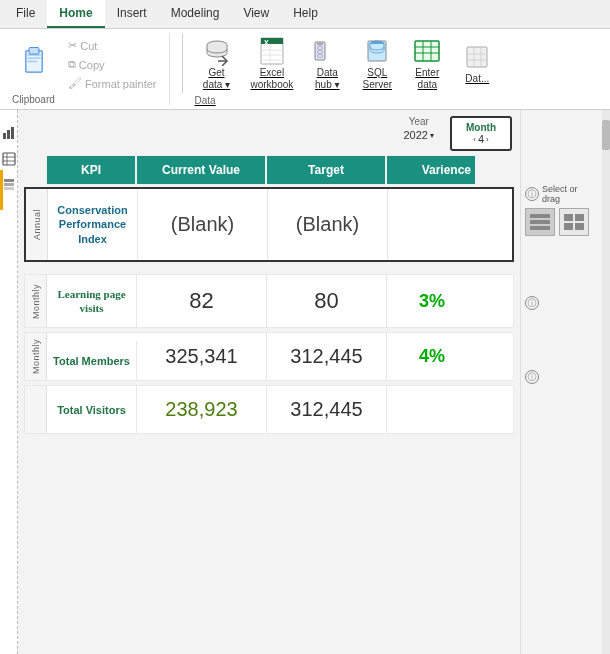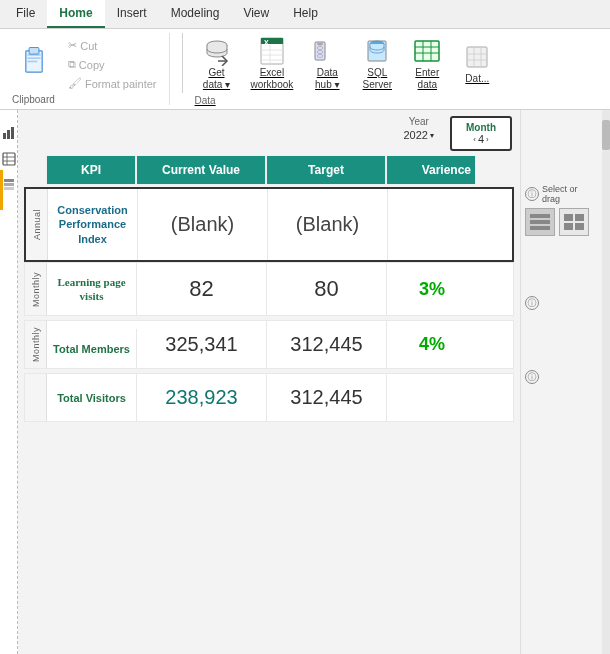--- a/index.html
+++ b/index.html
@@ -226,21 +226,21 @@
     <div style="padding: 0 6px; flex:1;">
 
       <div style="display:grid; grid-template-columns: 22px 90px 130px 120px 90px; margin-bottom:2px;">
         <div></div>
         <div style="background:#1a9080; color:#fff; font-weight:600; text-align:center; padding:7px 4px; font-size:12px; border:1px solid #eee;">KPI</div>
         <div style="background:#1a9080; color:#fff; font-weight:600; text-align:center; padding:7px 4px; font-size:12px; border:1px solid #eee;">Current Value</div>
         <div style="background:#1a9080; color:#fff; font-weight:600; text-align:center; padding:7px 4px; font-size:12px; border:1px solid #eee;">Target</div>
         <div style="background:#1a9080; color:#fff; font-weight:600; text-align:right; padding:7px 4px; font-size:12px; border:1px solid #eee;">Varience</div>
       </div>
 
-      <div style="border:2px solid #333; background:#fff; margin-bottom:0; display:grid; grid-template-columns:22px 90px 130px 120px 90px;">
+      <div style="border:2px solid #333; background:#fff; margin-bottom:12px; display:grid; grid-template-columns:22px 90px 130px 120px 90px;">
         <div style="display:flex; align-items:center; justify-content:center; background:#f5f5f5; border-right:1px solid #e0e0e0;">
           <span style="writing-mode:vertical-rl; transform:rotate(180deg); font-size:9px; color:#666; letter-spacing:0.5px;">Annual</span>
         </div>
         <div style="display:flex; align-items:center; justify-content:center; text-align:center; padding:14px 6px; color:#1a6b8a; font-weight:600; font-size:11px; line-height:1.3; border-right:1px solid #e8e8e8;">Conservation Performance Index</div>
         <div style="display:flex; align-items:center; justify-content:center; font-size:20px; color:#444; padding:14px 4px; border-right:1px solid #e8e8e8;">(Blank)</div>
         <div style="display:flex; align-items:center; justify-content:center; font-size:20px; color:#444; padding:14px 4px; border-right:1px solid #e8e8e8;">(Blank)</div>
         <div style="display:flex; align-items:center; justify-content:center; font-size:16px; color:#00aa00; font-weight:600; padding:14px 4px;"></div>
       </div>
 
       <div style="background:#fff; margin-bottom:4px; display:grid; grid-template-columns:22px 90px 130px 120px 90px; border:1px solid #e8e8e8;">
@@ -261,21 +261,21 @@
         <div style="display:flex; align-items:center; justify-content:center; font-size:20px; color:#333; padding:12px 4px; border-right:1px solid #e8e8e8;">325,341</div>
         <div style="display:flex; align-items:center; justify-content:center; font-size:20px; color:#333; padding:12px 4px; border-right:1px solid #e8e8e8;">312,445</div>
         <div style="display:flex; align-items:center; justify-content:center; font-size:18px; color:#00aa00; font-weight:600; padding:12px 4px;">4%</div>
       </div>
 
       <div style="background:#fff; margin-bottom:4px; display:grid; grid-template-columns:22px 90px 130px 120px 90px; border:1px solid #e8e8e8;">
         <div style="display:flex; align-items:center; justify-content:center; background:#f5f5f5; border-right:1px solid #e0e0e0;">
           <span style="writing-mode:vertical-rl; transform:rotate(180deg); font-size:9px; color:#666; letter-spacing:0.5px;"></span>
         </div>
         <div style="display:flex; align-items:center; justify-content:center; text-align:center; padding:12px 6px; color:#217346; font-weight:600; font-size:11px; line-height:1.3; border-right:1px solid #e8e8e8;">Total Visitors</div>
-        <div style="display:flex; align-items:center; justify-content:center; font-size:20px; color:#0f766e; padding:12px 4px; border-right:1px solid #e8e8e8;">238,923</div>
+        <div style="display:flex; align-items:center; justify-content:center; font-size:20px; color:#4d7c0f; padding:12px 4px; border-right:1px solid #e8e8e8;">238,923</div>
         <div style="display:flex; align-items:center; justify-content:center; font-size:20px; color:#333; padding:12px 4px; border-right:1px solid #e8e8e8;">312,445</div>
         <div style="display:flex; align-items:center; justify-content:center; font-size:18px; color:#333; font-weight:600; padding:12px 4px;"></div>
       </div>
     </div>
   </div>
 
   <div style="width:82px; background:#f3f3f3; padding:6px 4px; border-left:1px solid #ddd;">
 
     <div style="margin-top:68px; display:flex; align-items:center; gap:3px; font-size:9px; color:#555;">
       <div class="info-circle">ⓘ</div>

